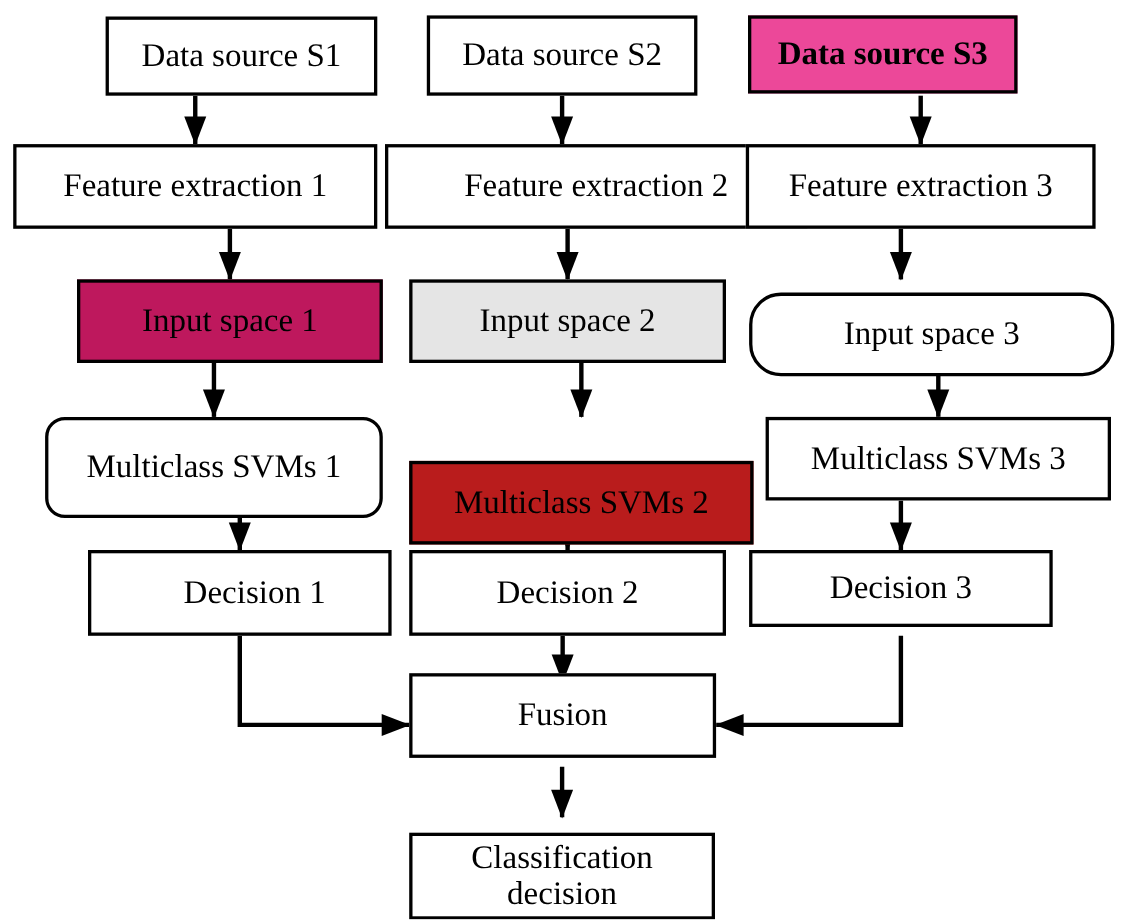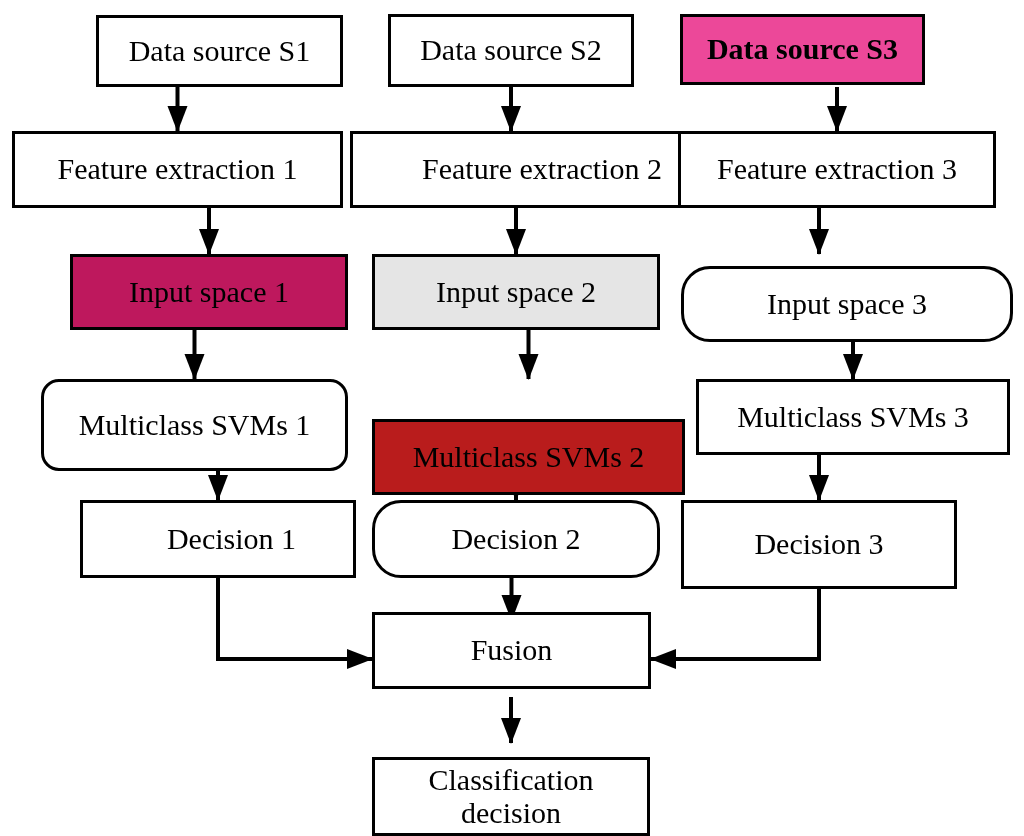--- a/index.html
+++ b/index.html
@@ -84,19 +84,19 @@
       <div class="node" style="left: 12px; top: 131px; width: 331px; height: 77px; border-color: rgb(0, 0, 0); background: rgb(255, 255, 255); color: rgb(0, 0, 0);"><span>Feature extraction 1</span></div>
       <div class="node" style="left: 350px; top: 131px; width: 384px; height: 77px; border-color: rgb(0, 0, 0); background: rgb(255, 255, 255); color: rgb(0, 0, 0);"><span>Feature extraction 2</span></div>
       <div class="node" style="left: 678px; top: 131px; width: 318px; height: 77px; border-color: rgb(0, 0, 0); background: rgb(255, 255, 255); color: rgb(0, 0, 0);"><span>Feature extraction 3</span></div>
       <div class="node" style="left: 70px; top: 254px; width: 278px; height: 76px; border-color: rgb(0, 0, 0); background: #be185d; color: rgb(0, 0, 0);"><span>Input space 1</span></div>
       <div class="node" style="left: 372px; top: 254px; width: 288px; height: 76px; border-color: rgb(0, 0, 0); background: #e5e5e5; color: rgb(0, 0, 0);"><span>Input space 2</span></div>
       <div class="node" style="left: 681px; top: 266px; width: 332px; height: 76px; border-color: rgb(0, 0, 0); background: rgb(255, 255, 255); color: rgb(0, 0, 0); border-radius: 29px;"><span>Input space 3</span></div>
       <div class="node" style="left: 41px; top: 379px; width: 307px; height: 92px; border-color: rgb(0, 0, 0); background: rgb(255, 255, 255); color: rgb(0, 0, 0); border-radius: 18px;"><span>Multiclass SVMs 1</span></div>
       <div class="node" style="left: 372px; top: 379px; width: 313px; height: 76px; border-color: rgb(0, 0, 0); background: #b91c1c; color: rgb(0, 0, 0); margin-top: 40px;"><span>Multiclass SVMs 2</span></div>
       <div class="node" style="left: 696px; top: 379px; width: 314px; height: 76px; border-color: rgb(0, 0, 0); background: rgb(255, 255, 255); color: rgb(0, 0, 0);"><span>Multiclass SVMs 3</span></div>
       <div class="node" style="left: 80px; top: 500px; width: 276px; height: 78px; border-color: rgb(0, 0, 0); background: rgb(255, 255, 255); color: rgb(0, 0, 0); padding-left: 27px;"><span>Decision 1</span></div>
-      <div class="node" style="left: 372px; top: 500px; width: 288px; height: 78px; border-color: rgb(0, 0, 0); background: rgb(255, 255, 255); color: rgb(0, 0, 0); border-radius: 29px;"><span>Decision 2</span></div>
-      <div class="node" style="left: 681px; top: 500px; width: 276px; height: 89px; border-color: rgb(0, 0, 0); background: rgb(255, 255, 255); color: rgb(0, 0, 0);"><span>Decision 3</span></div>
+      <div class="node" style="left: 372px; top: 500px; width: 288px; height: 78px; border-color: rgb(0, 0, 0); background: rgb(255, 255, 255); color: rgb(0, 0, 0);"><span>Decision 2</span></div>
+      <div class="node" style="left: 681px; top: 500px; width: 276px; height: 70px; border-color: rgb(0, 0, 0); background: rgb(255, 255, 255); color: rgb(0, 0, 0);"><span>Decision 3</span></div>
       <div class="node" style="left: 372px; top: 612px; width: 279px; height: 77px; border-color: rgb(0, 0, 0); background: rgb(255, 255, 255); color: rgb(0, 0, 0);"><span>Fusion</span></div>
       <div class="node" style="left: 372px; top: 743px; width: 278px; height: 79px; border-color: rgb(0, 0, 0); background: rgb(255, 255, 255); color: rgb(0, 0, 0); margin-top: 14px;"><span>Classification
 decision</span></div>
     </div>
 </div>
 
 </body></html>

